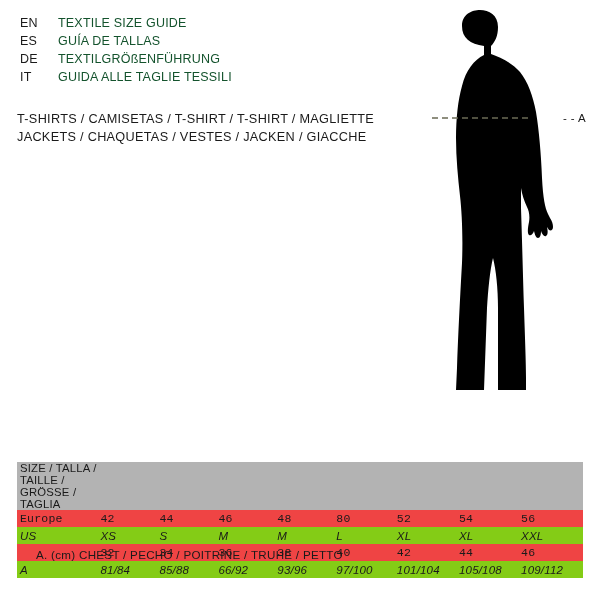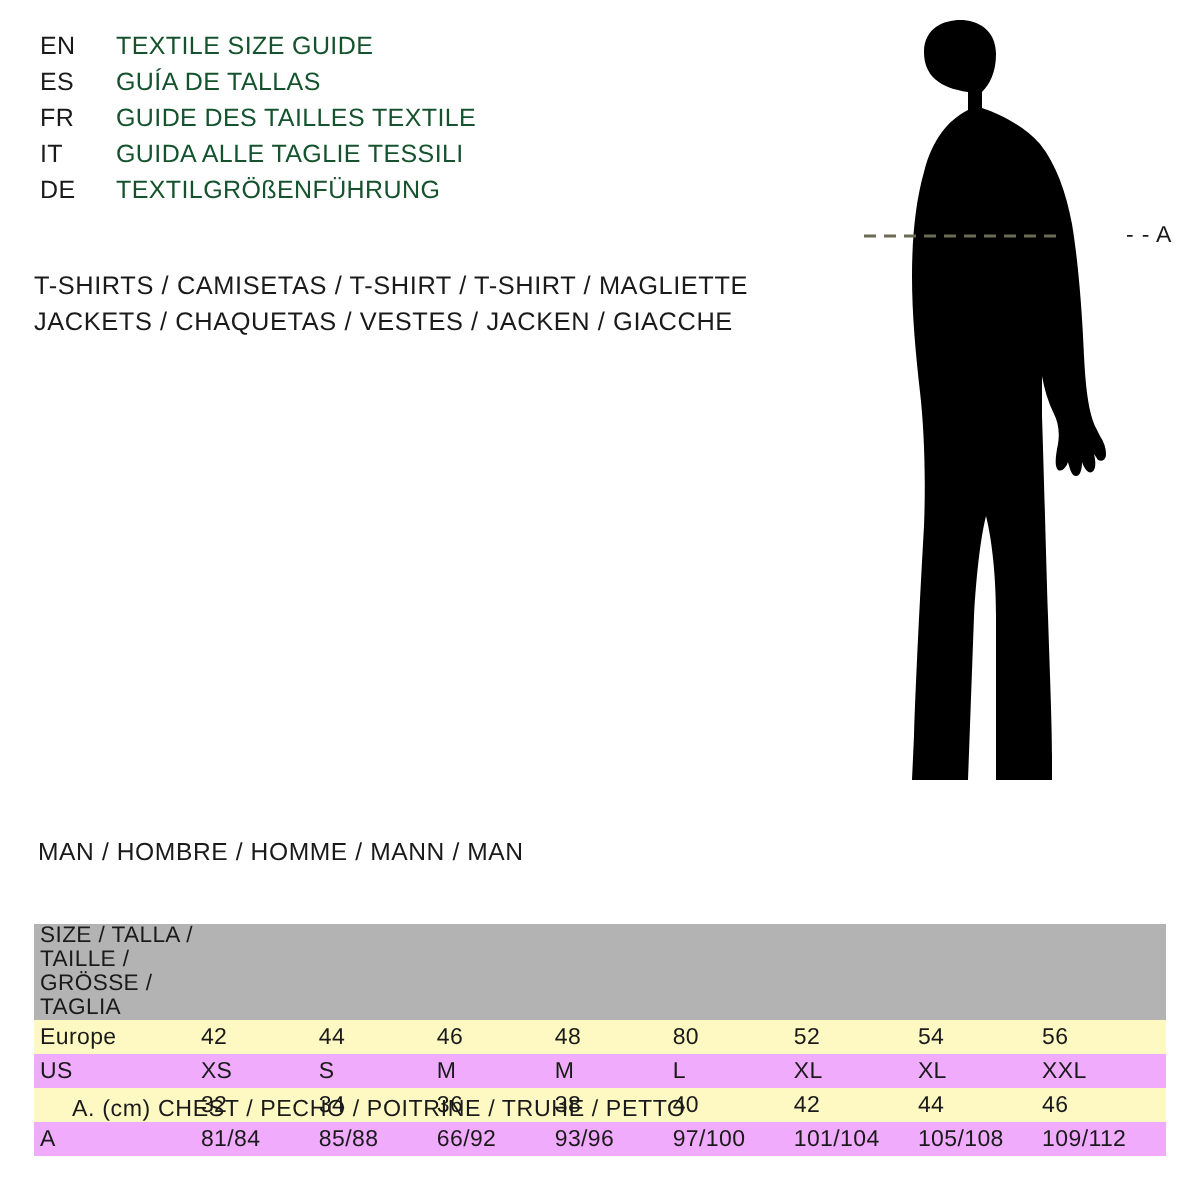--- a/index.html
+++ b/index.html
@@ -45,21 +45,20 @@
     color: #14532d;
     white-space: nowrap;
   }
 
   
   .cat-block {
     position: absolute;
     left: 17px;
     top: 110px;
     width: 380px;
-    margin-top: 24px;
   }
   .cat-line {
     font-size: 12.7px;
     letter-spacing: 0.3px;
     line-height: 18px;
     white-space: nowrap;
   }
 
   
   .figure-wrap {
@@ -101,22 +100,22 @@
     height: 17px;
     vertical-align: middle;
     letter-spacing: 0.2px;
   }
   .row-head td {
     background: #b3b3b3;
     color: #1a1a1a;
     font-size: 11.3px;
     letter-spacing: 0.3px;
   }
-  .row-shade td { background: #fef9c3; }
-  .row-light td { background: #f0abfc; }
+  .row-shade td { background: #ef4444; font-family: Liberation Mono, monospace; }
+  .row-light td { background: #84cc16; font-style: italic; }
   .c-label { width: 90px; padding-left: 3px !important; }
   .c-val  { width: 68px; }
 
   .footnote {
     position: absolute;
     left: 36px;
     top: 548px;
     font-size: 11.6px;
     letter-spacing: 0.3px;
     white-space: nowrap;
@@ -130,30 +129,26 @@
   <div class="lang-block">
     <div class="lang-row">
       <span class="lang-code">EN</span>
       <span class="lang-text">TEXTILE SIZE GUIDE</span>
     </div>
     <div class="lang-row">
       <span class="lang-code">ES</span>
       <span class="lang-text">GUÍA DE TALLAS</span>
     </div>
     <div class="lang-row">
-      <span class="lang-code">FR</span>
-      <span class="lang-text">GUIDE DES TAILLES TEXTILE</span>
+      <span class="lang-code">DE</span>
+      <span class="lang-text">TEXTILGRÖßENFÜHRUNG</span>
     </div>
     <div class="lang-row">
       <span class="lang-code">IT</span>
       <span class="lang-text">GUIDA ALLE TAGLIE TESSILI</span>
-    </div>
-    <div class="lang-row">
-      <span class="lang-code">DE</span>
-      <span class="lang-text">TEXTILGRÖßENFÜHRUNG</span>
     </div>
   </div>
 
   <div class="cat-block">
     <div class="cat-line">T-SHIRTS / CAMISETAS / T-SHIRT / T-SHIRT / MAGLIETTE</div>
     <div class="cat-line">JACKETS / CHAQUETAS / VESTES / JACKEN / GIACCHE</div>
   </div>
 
   <div class="figure-wrap">
     <svg width="200" height="400" viewBox="0 0 200 400">
@@ -168,21 +163,20 @@
                L126 382 L98 382 L98 300 C98 280 96 262 93 250 C90 262 88 282 87 300
                L84 382 L56 382 L57 360 C58 330 60 290 62 255 C63 230 62 205 60 188
                C58 170 56 150 56 130 C56 110 58 92 62 78 C66 62 74 52 84 47 L84 38
                C70 36 62 30 62 18 Z" fill="#000000"></path>
 
       <line x1="32" y1="110" x2="128" y2="110" stroke="#6b6b55" stroke-width="1.6" stroke-dasharray="6 4"></line>
     </svg>
     <div class="measure-label">- - A</div>
   </div>
 
-  <div class="section-title">MAN / HOMBRE / HOMME / MANN / MAN</div>
 
   <table class="size-table">
     <tbody>
       <tr class="row-head">
         <td class="c-label">SIZE / TALLA / TAILLE / GRÖSSE / TAGLIA</td>
         <td class="c-val"></td>
         <td class="c-val"></td>
         <td class="c-val"></td>
         <td class="c-val"></td>
         <td class="c-val"></td>

